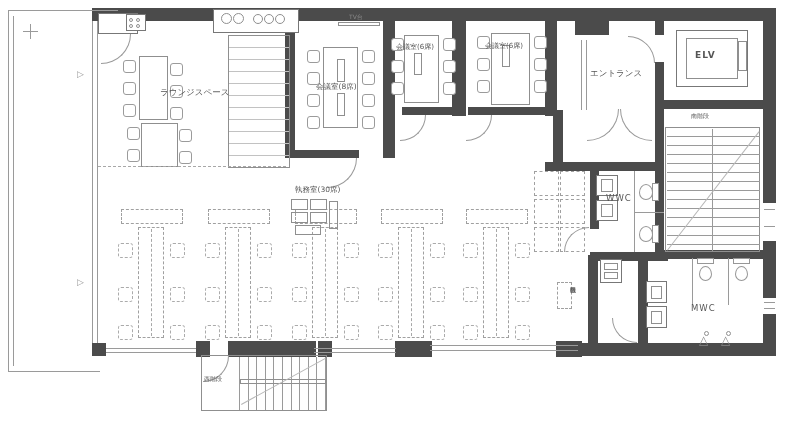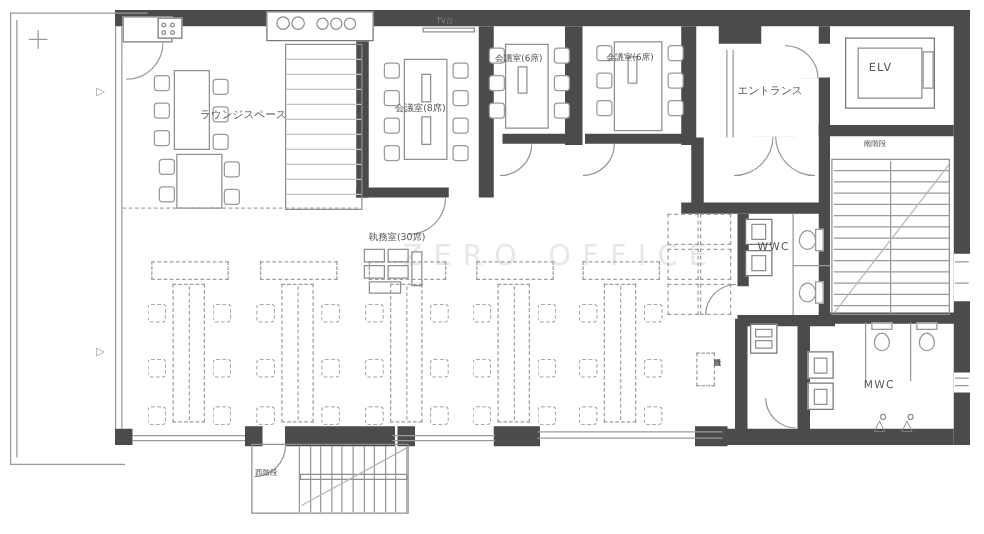--- a/index.html
+++ b/index.html
@@ -270,30 +270,29 @@
       <div class="arc br" style="left: 400px; top: 115px; width: 26px; height: 26px;"></div>
       <div class="arc br" style="left: 466px; top: 115px; width: 26px; height: 26px;"></div>
       <div class="arc br" style="left: 587px; top: 109px; width: 32px; height: 32px;"></div>
       <div class="arc bl" style="left: 620px; top: 109px; width: 32px; height: 32px;"></div>
       <div class="arc tr" style="left: 628px; top: 36px; width: 27px; height: 27px;"></div>
       <div class="arc tl" style="left: 564px; top: 227px; width: 25px; height: 25px;"></div>
       <div class="arc bl" style="left: 612px; top: 318px; width: 25px; height: 25px;"></div>
       <div class="arc br" style="left: 203px; top: 356px; width: 26px; height: 26px;"></div>
     </div>
 
-  <div class="wm" style="left:322px;top:192px;">ZERO OFFICE</div>
 
   <div class="lbl" style="left:160px;top:88px;font-size:8.5px;">ラウンジスペース</div>
   <div class="lbl" style="left:316px;top:83px;font-size:7.5px;">会議室(8席)</div>
   <div class="lbl" style="left:349px;top:14px;font-size:6px;color:#888;">TV台</div>
   <div class="lbl" style="left:396px;top:44px;font-size:7px;">会議室(6席)</div>
   <div class="lbl" style="left:485px;top:43px;font-size:7px;">会議室(6席)</div>
   <div class="lbl" style="left:295px;top:186px;font-size:7.5px;">執務室(30席)</div>
   <div class="lbl" style="left:590px;top:69px;font-size:8.5px;">エントランス</div>
-  <div class="lbl" style="left:695px;top:51px;font-size:9px;letter-spacing:1px;">ELV</div>
+  <div class="lbl" style="left:695px;top:51px;font-size:9px;letter-spacing:1px;font-weight:bold;">ELV</div>
   <div class="lbl" style="left:691px;top:113px;font-size:6px;">南階段</div>
   <div class="lbl" style="left:606px;top:194px;font-size:8.5px;letter-spacing:1px;">WWC</div>
   <div class="lbl" style="left:691px;top:304px;font-size:8.5px;letter-spacing:1px;">MWC</div>
   <div class="lbl" style="left:204px;top:376px;font-size:6px;">西階段</div>
   <div class="lbl" style="left:570px;top:282px;font-size:6px;writing-mode:vertical-rl;">自販機</div>
 
   <div class="tri" style="left:77px;top:70px;font-size:9px;">▷</div>
   <div class="tri" style="left:77px;top:278px;font-size:9px;">▷</div>
 
   <div class="tri" style="left:699px;top:334px;font-size:12px;color:#888;">△</div>

